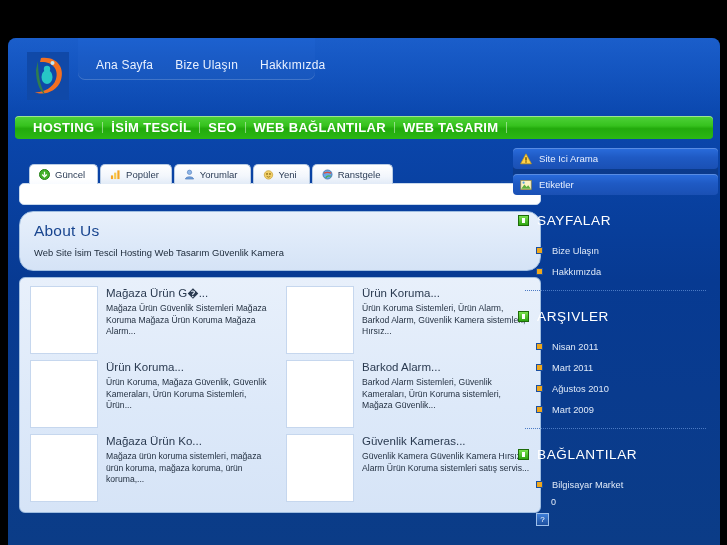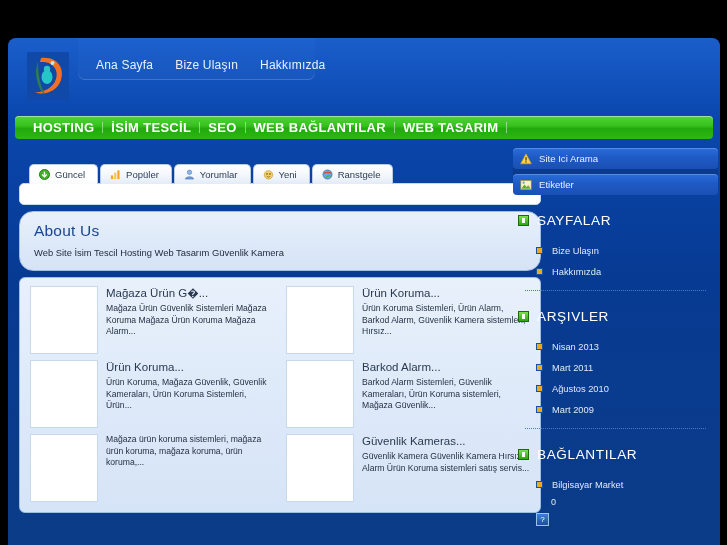--- a/index.html
+++ b/index.html
@@ -393,20 +393,21 @@
           <div class="thumb"></div>
           <div class="card-body">
             <div class="card-title">Barkod Alarm...</div>
             <div class="card-text">Barkod Alarm Sistemleri, Güvenlik Kameraları, Ürün Koruma sistemleri, Mağaza Güvenlik...</div>
           </div>
         </div>
 
         <div class="card">
           <div class="thumb"></div>
           <div class="card-body">
+            <div class="card-title">Mağaza Ürün Ko...</div>
             <div class="card-text">Mağaza ürün koruma sistemleri, mağaza ürün koruma, mağaza koruma, ürün koruma,...</div>
           </div>
         </div>
 
         <div class="card">
           <div class="thumb"></div>
           <div class="card-body">
             <div class="card-title">Güvenlik Kameras...</div>
             <div class="card-text">Güvenlik Kamera Güvenlik Kamera Hırsız Alarm Ürün Koruma sistemleri satış servis...</div>
           </div>
@@ -458,21 +459,21 @@
       </div>
 
       <div class="sec">
         <div class="sec-head">
           <span class="sq"></span>
           <span class="sec-title">ARŞIVLER</span>
         </div>
         <ul>
           <li>
             <span class="bul"></span>
-            <a>Nisan 2013</a>
+            <a>Nisan 2011</a>
           </li>
           <li>
             <span class="bul"></span>
             <a>Mart 2011</a>
           </li>
           <li>
             <span class="bul"></span>
             <a>Ağustos 2010</a>
           </li>
           <li>

